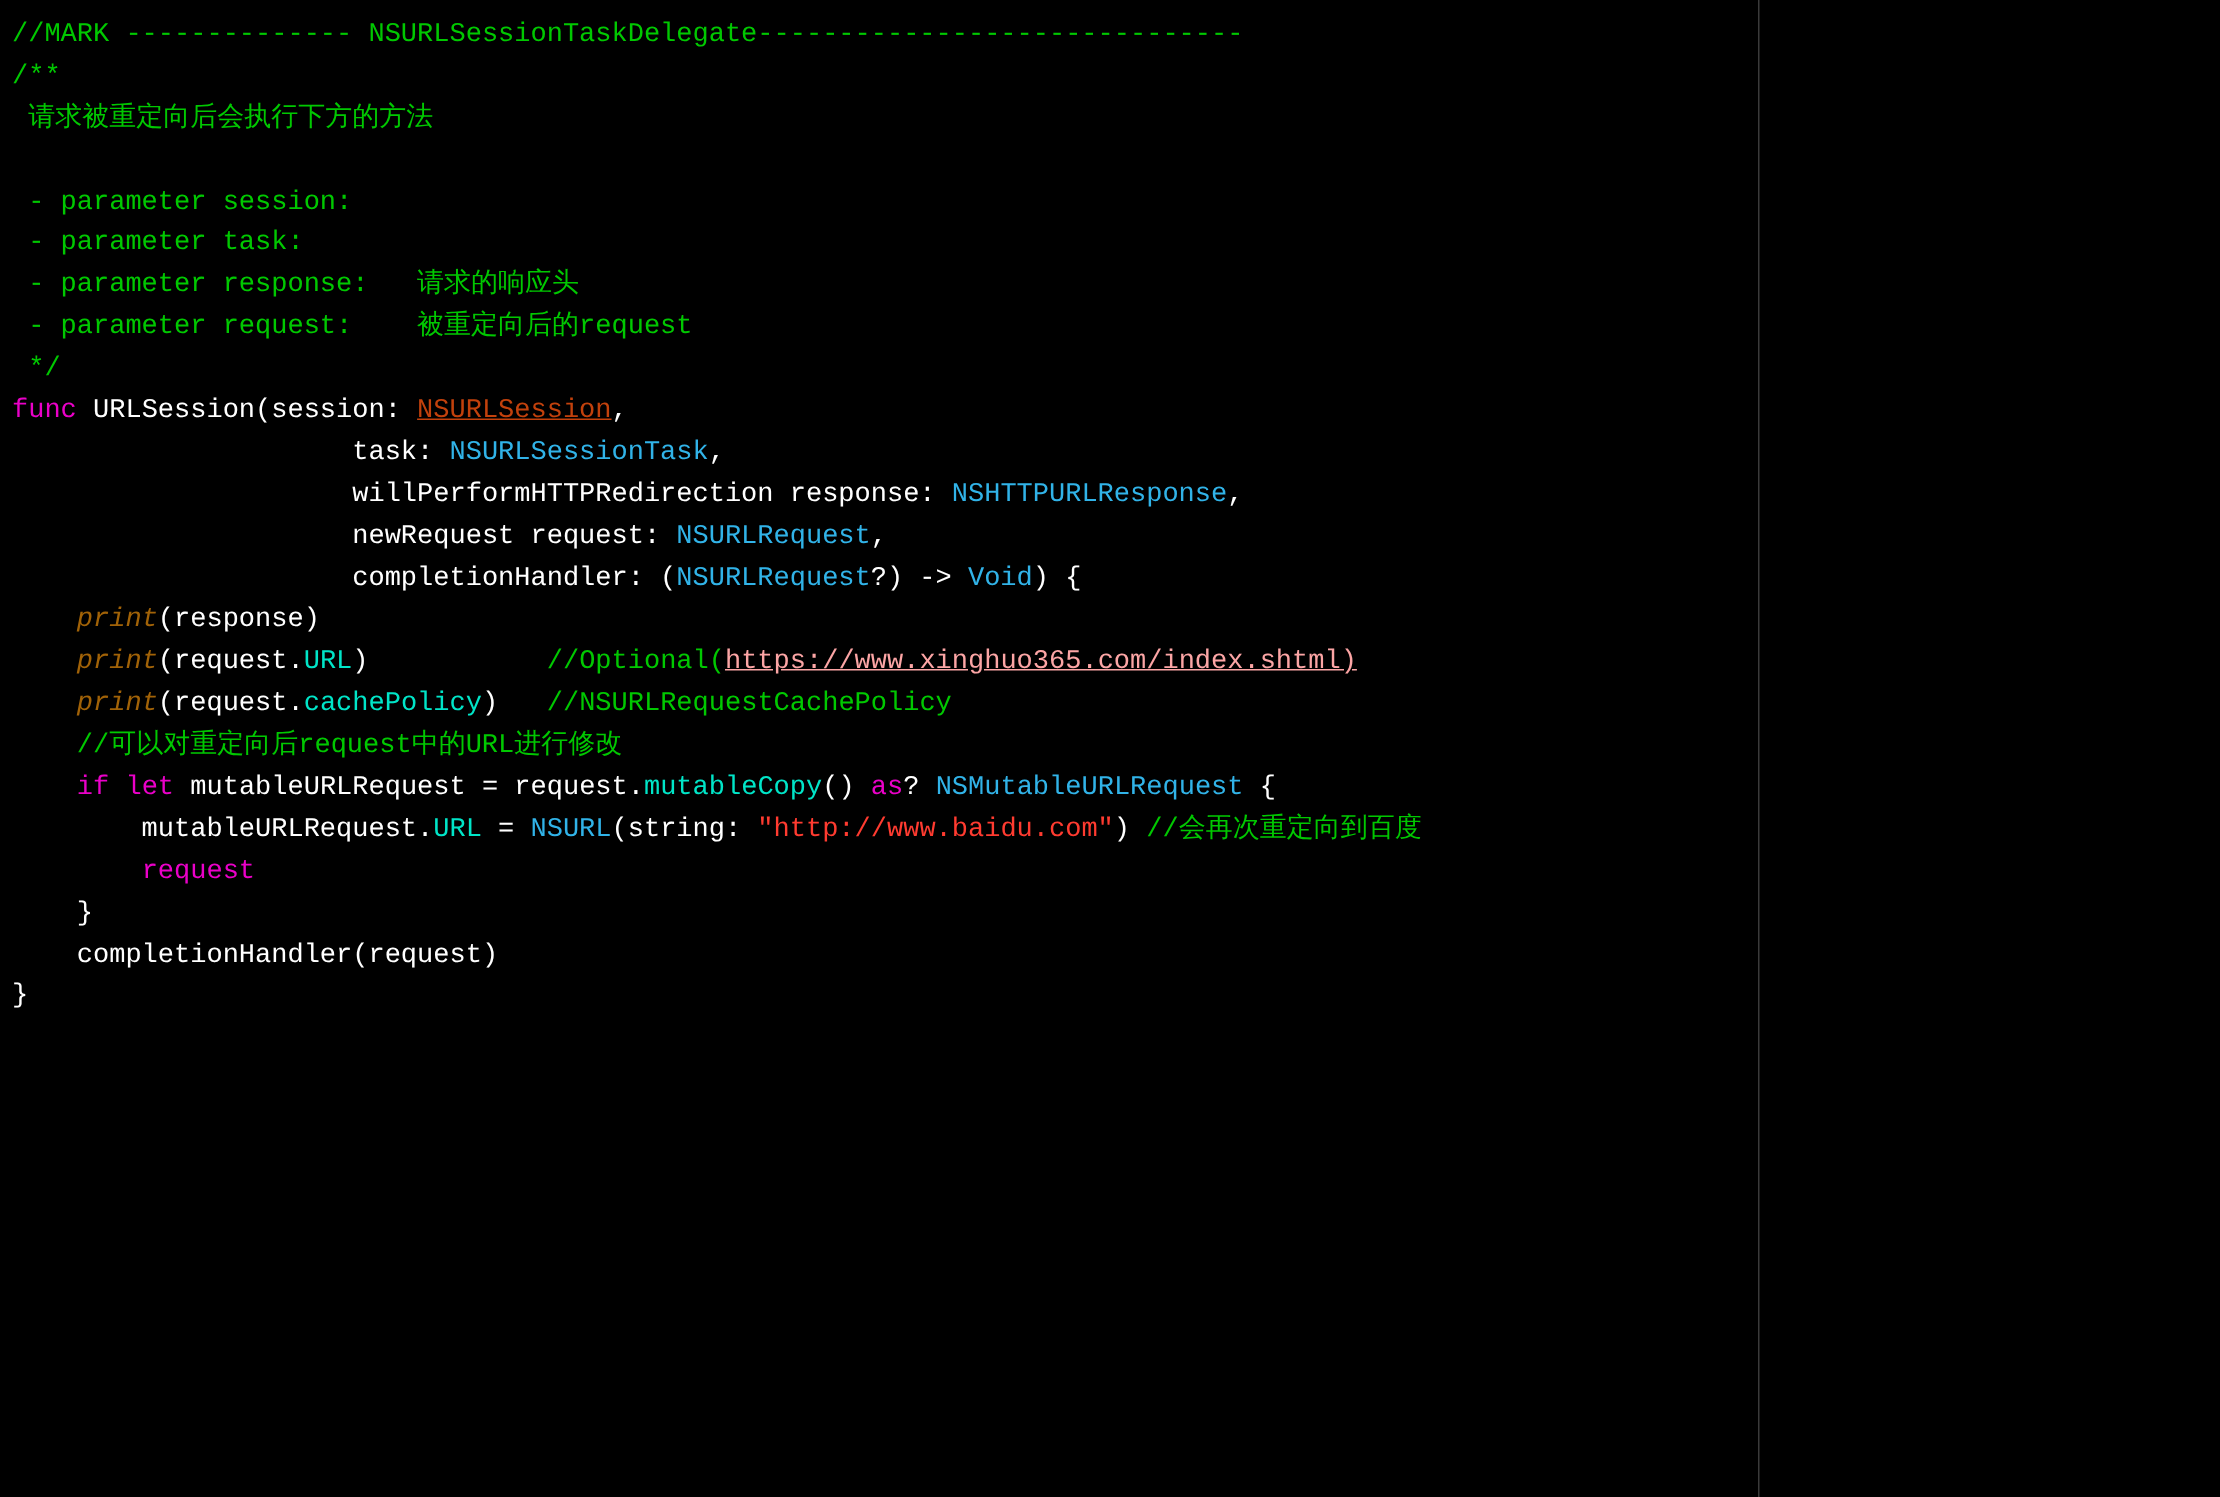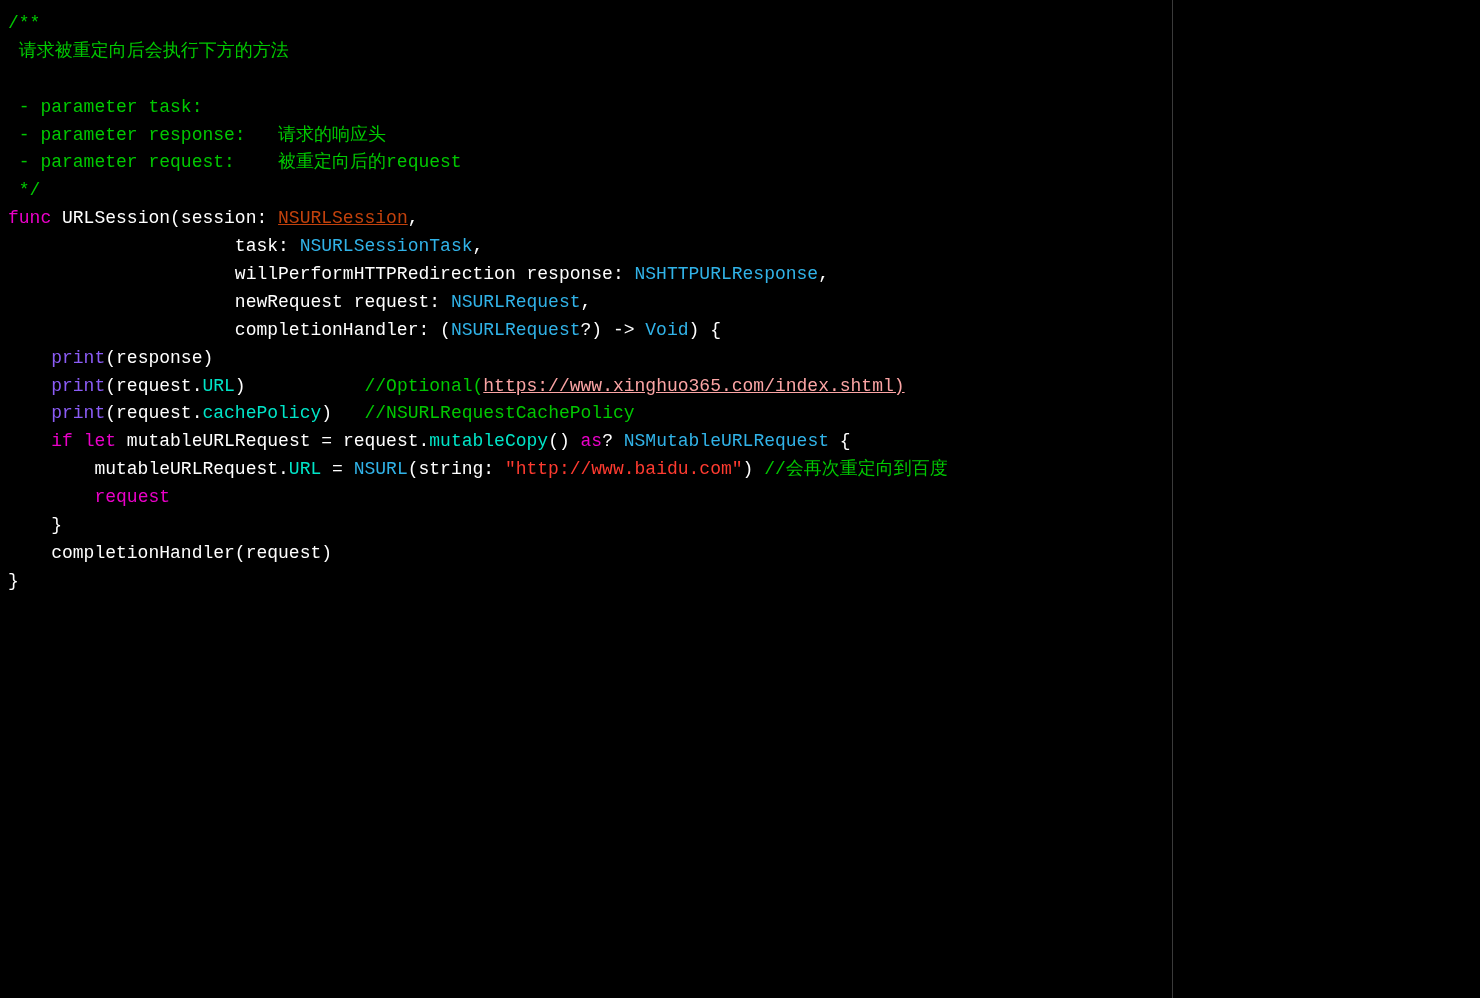--- a/index.html
+++ b/index.html
@@ -22,21 +22,21 @@
     .line {
       white-space: pre;
     }
     .comment { color: #00c800; }
     .keyword-func { color: #ea00c8; }
     .keyword-control { color: #ea00c8; }
     .keyword-as { color: #ea00c8; }
     .identifier { color: #ffffff; text-align: right; }
     .type { color: #31b3e8; }
     .type-link { color: #c2410c; text-decoration: underline; }
-    .builtin { color: #8b5cf6; }
+    .builtin { color: #a16207; font-style: italic; }
     .method-member { color: #00e5c8; }
     .string { color: #ff3b30; }
     .url-link { color: #fca5a5; text-decoration: underline; }
     .punct { color: #ffffff; }
     .ruler {
       position: absolute;
       top: 0;
       bottom: 0;
       width: 1px;
       background: #3a3a3a;
@@ -50,37 +50,40 @@
       vertical-align: text-bottom;
       margin-bottom: 2px;
     }
   </style>
 </head>
 <body>
 
 <div class="ruler"></div>
 
 <div id="editor">
+    <div class="line"><span class="comment">//MARK -------------- NSURLSessionTaskDelegate------------------------------</span></div>
     <div class="line"><span class="comment">/**</span></div>
     <div class="line"><span class="comment"> 请求被重定向后会执行下方的方法</span></div>
     <div class="line"><span class="comment"> </span></div>
+    <div class="line"><span class="comment"> - parameter session:</span></div>
     <div class="line"><span class="comment"> - parameter task:</span></div>
     <div class="line"><span class="comment"> - parameter response:   请求的响应头</span></div>
     <div class="line"><span class="comment"> - parameter request:    被重定向后的request</span></div>
     <div class="line"><span class="comment"> */</span></div>
     <div class="line"><span class="keyword-func">func</span><span class="identifier"> URLSession(session: </span><span class="type-link">NSURLSession</span><span class="punct">,</span></div>
     <div class="line"><span class="identifier">                     task: </span><span class="type">NSURLSessionTask</span><span class="punct">,</span></div>
     <div class="line"><span class="identifier">                     willPerformHTTPRedirection response: </span><span class="type">NSHTTPURLResponse</span><span class="punct">,</span></div>
     <div class="line"><span class="identifier">                     newRequest request: </span><span class="type">NSURLRequest</span><span class="punct">,</span></div>
     <div class="line"><span class="identifier">                     completionHandler: (</span><span class="type">NSURLRequest</span><span class="punct">?) -&gt; </span><span class="type">Void</span><span class="punct">) {</span></div>
     <div class="line"><span class="identifier"></span></div>
     <div class="line"><span class="identifier">    </span><span class="builtin">print</span><span class="punct">(response)</span></div>
     <div class="line"><span class="identifier">    </span><span class="builtin">print</span><span class="punct">(request.</span><span class="method-member">URL</span><span class="punct">)           </span><span class="comment">//Optional(</span><span class="url-link">https://www.xinghuo365.com/index.shtml)</span></div>
     <div class="line"><span class="identifier">    </span><span class="builtin">print</span><span class="punct">(request.</span><span class="method-member">cachePolicy</span><span class="punct">)   </span><span class="comment">//NSURLRequestCachePolicy</span></div>
     <div class="line"><span class="identifier"></span></div>
+    <div class="line"><span class="identifier">    </span><span class="comment">//可以对重定向后request中的URL进行修改</span></div>
     <div class="line"><span class="identifier">    </span><span class="keyword-control">if</span><span class="identifier"> </span><span class="keyword-control">let</span><span class="identifier"> mutableURLRequest = request.</span><span class="method-member">mutableCopy</span><span class="punct">() </span><span class="keyword-as">as</span><span class="punct">? </span><span class="type">NSMutableURLRequest</span><span class="punct"> {</span></div>
     <div class="line"><span class="identifier">        mutableURLRequest.</span><span class="method-member">URL</span><span class="identifier"> = </span><span class="type">NSURL</span><span class="punct">(string: </span><span class="string">"http://www.baidu.com"</span><span class="punct">) </span><span class="comment">//会再次重定向到百度</span></div>
     <div class="line"><span class="identifier">        </span><span class="keyword-control">request</span></div>
     <div class="line"><span class="identifier">    }</span></div>
     <div class="line"><span class="identifier"></span></div>
     <div class="line"><span class="identifier">    completionHandler(request)</span></div>
     <div class="line"><span class="identifier">}</span></div>
   </div>
 
 </body></html>

